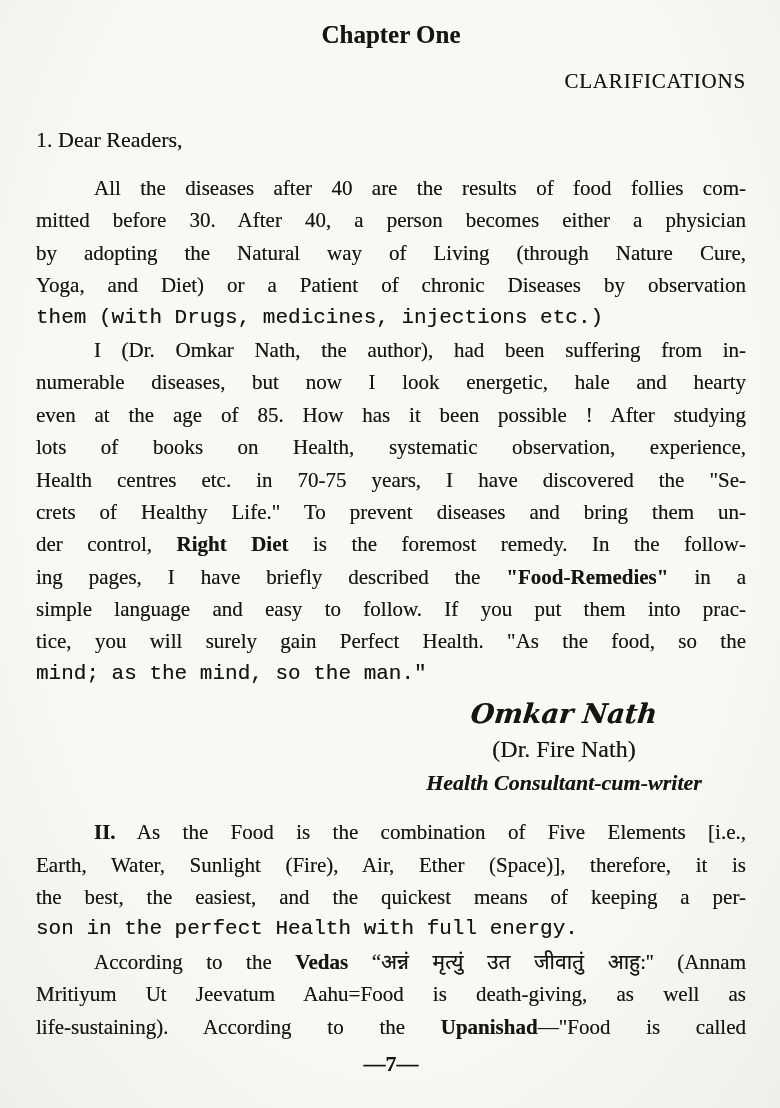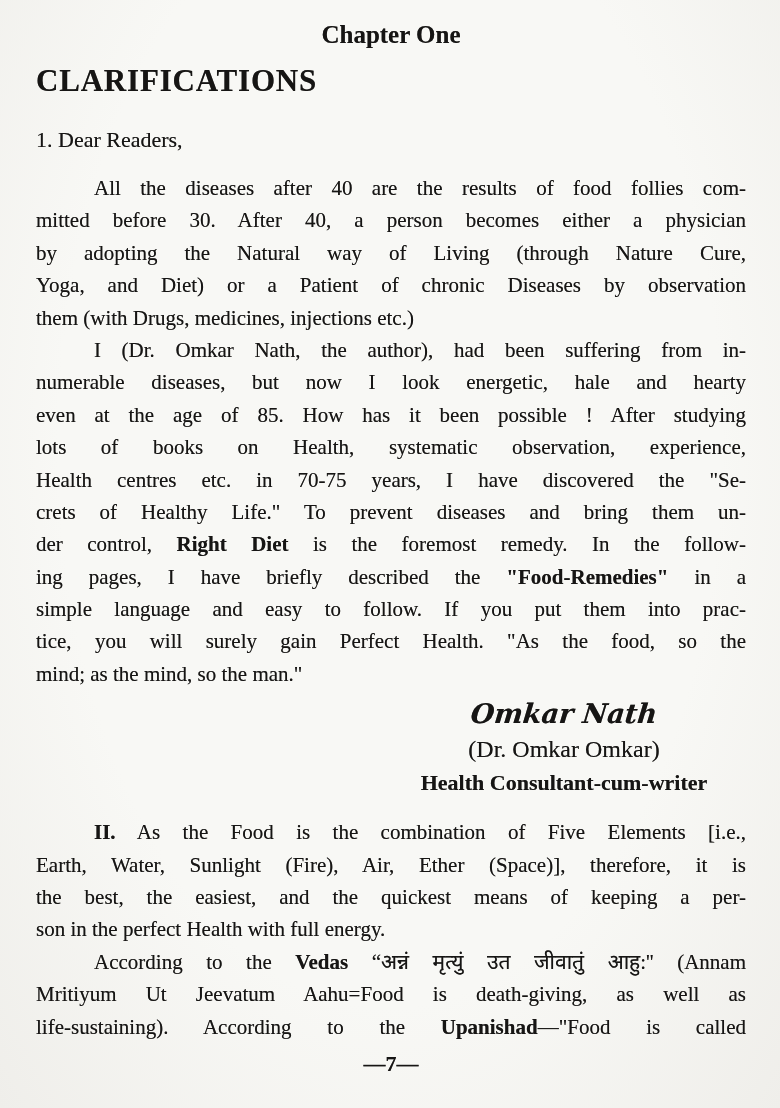--- a/index.html
+++ b/index.html
@@ -20,23 +20,23 @@
     overflow: hidden;
     text-shadow: 0 0 0.5px rgba(20,18,16,0.55);
   }
   .chapter {
     text-align: center;
     font-weight: bold;
     font-size: 25px;
     line-height: 30px;
   }
   .title {
-    text-align: left;
-    font-weight: bold;
-    font-size: 31px;
+    text-align: right;
+    font-weight: normal;
+    font-size: 21px;
     line-height: 36px;
     letter-spacing: 0.8px;
     margin-top: 13px;
   }
   .salutation {
     font-size: 22px;
     line-height: 30px;
     margin-top: 26px;
   }
   .paragraph { margin-top: 17px; }
@@ -44,21 +44,21 @@
   .line {
     font-size: 21px;
     line-height: 32.4px;
     height: 32.4px;
     text-align: justify;
     text-align-last: justify;
     white-space: normal;
     overflow: hidden;
   }
   .line.indent { text-indent: 58px; }
-  .line.lastline { text-align-last: left; }
+  .line.lastline { text-align-last: left; font-family: Liberation Mono, monospace; }
   .line b { font-weight: bold; }
   .signature {
     width: 372px;
     margin: 6px -4px 0 auto;
     text-align: center;
   }
   .sig-script {
     font-size: 27px;
     line-height: 36px;
     font-weight: bold;
@@ -67,20 +67,21 @@
     transform: skewX(-6deg);
   }
   .sig-printed {
     font-size: 24px;
     line-height: 34px;
   }
   .sig-role {
     font-size: 22px;
     line-height: 33px;
     font-weight: bold;
+    font-style: italic;
   }
   .after-sig { margin-top: 8px; }
   .page-number {
     text-align: center;
     font-weight: bold;
     font-size: 22px;
     line-height: 28px;
     margin-top: 7px;
   }
 </style>
@@ -113,21 +114,21 @@
         <div class="line">der control, <b>Right Diet</b> is the foremost remedy. In the follow-</div>
         <div class="line">ing pages, I have briefly described the <b>"Food-Remedies"</b> in a</div>
         <div class="line">simple language and easy to follow. If you put them into prac-</div>
         <div class="line">tice, you will surely gain Perfect Health. "As the food, so the</div>
         <div class="line lastline">mind; as the mind, so the man."</div>
       </div>
     </div>
 
   <div class="signature">
     <div class="sig-script">Omkar Nath</div>
-    <div class="sig-printed">(Dr. Omkar Omkar)</div>
+    <div class="sig-printed">(Dr. Fire Nath)</div>
     <div class="sig-role">Health Consultant-cum-writer</div>
   </div>
 
   <div class="after-sig">
       <div class="paragraph">
         <div class="line indent"><b>II.</b> As the Food is the combination of Five Elements [i.e.,</div>
         <div class="line">Earth, Water, Sunlight (Fire), Air, Ether (Space)], therefore, it is</div>
         <div class="line">the best, the easiest, and the quickest means of keeping a per-</div>
         <div class="line lastline">son in the perfect Health with full energy.</div>
       </div>

